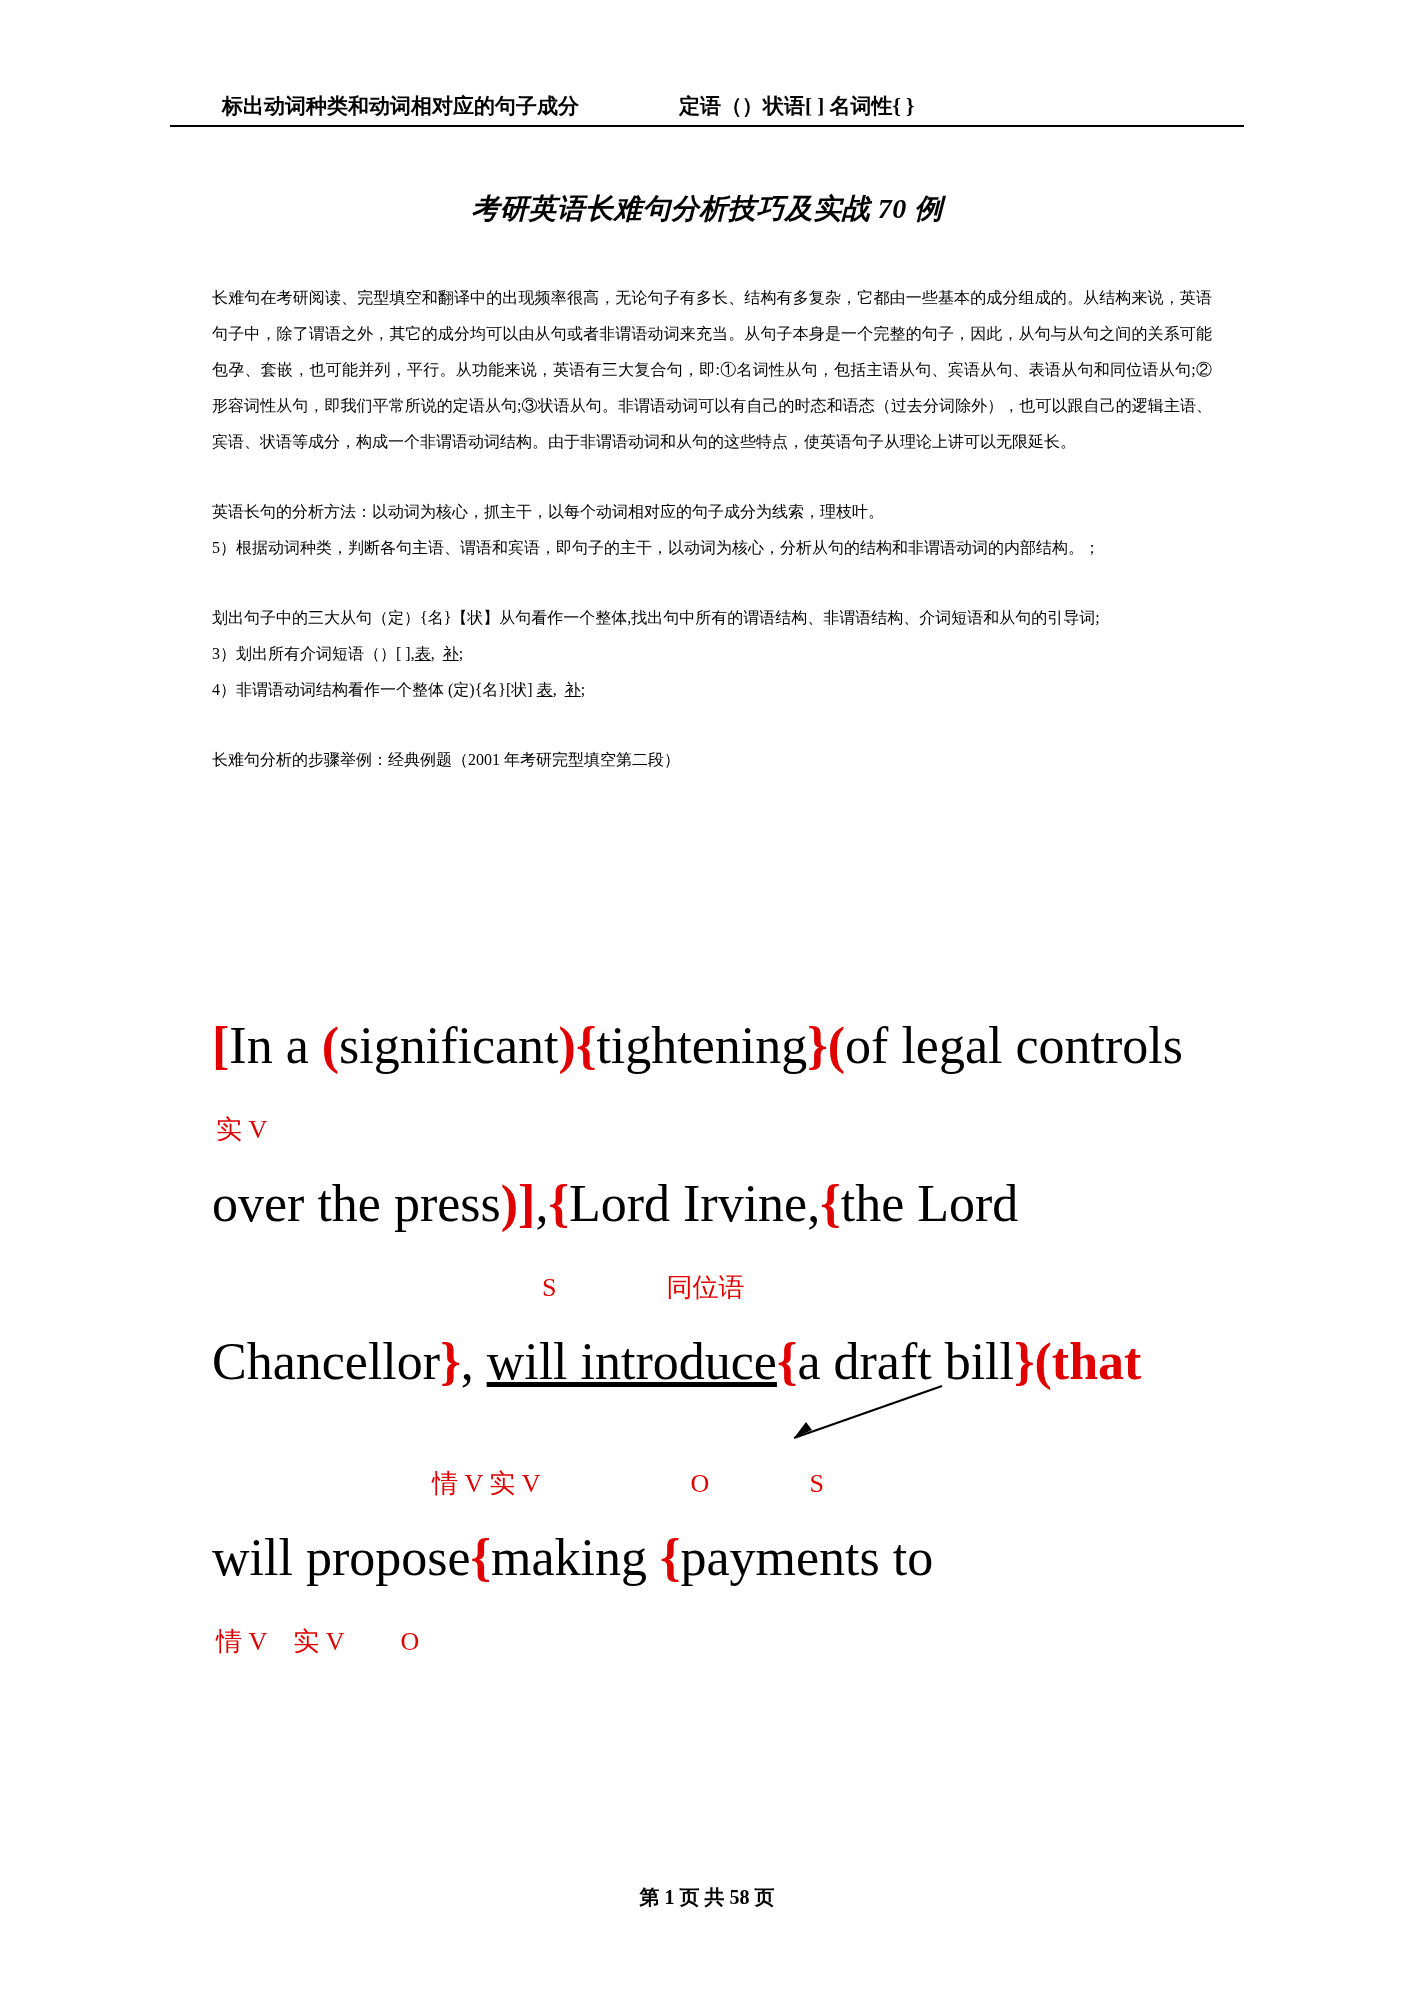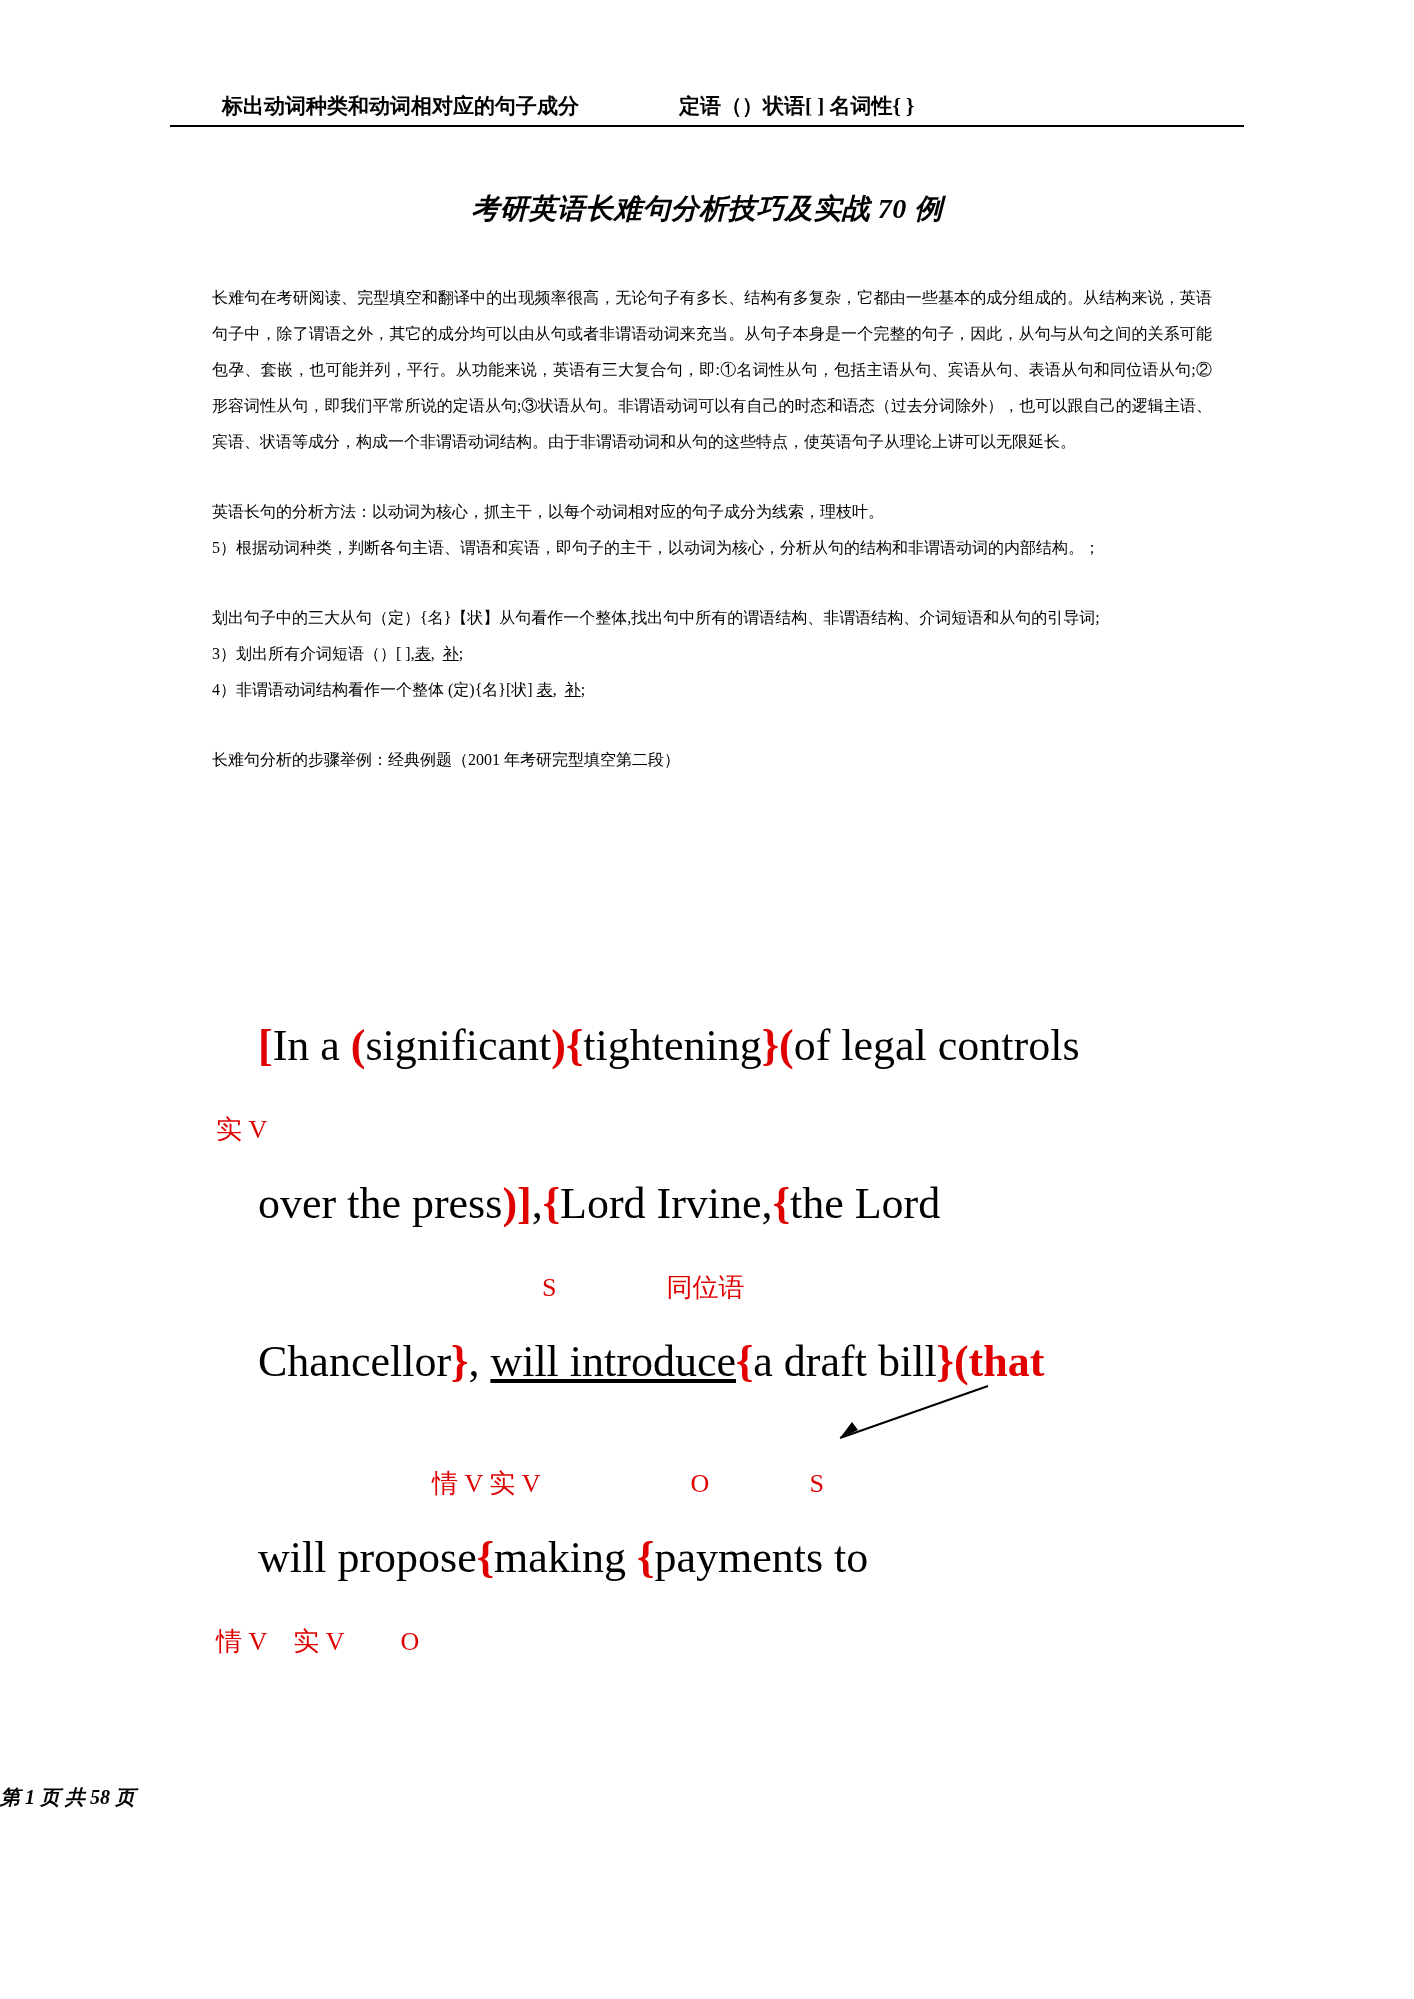--- a/index.html
+++ b/index.html
@@ -83,24 +83,23 @@
 
   
   .example {
     position: absolute;
     top: 1020px;
     left: 212px;
     width: 1010px;
   }
   .eng-line {
     font-family: "Liberation Serif", serif;
-    font-size: 44px;
+    font-size: 52px;
     line-height: 52px;
     white-space: nowrap;
-    margin-left: 46px;
   }
   .red { color: #e00000; }
   .bold { font-weight: bold; }
   .ul { text-decoration: underline; }
   .marks {
     font-family: Liberation Serif, serif;
     font-size: 26px;
     color: #e00000;
     line-height: 44px;
     white-space: pre;
@@ -110,27 +109,26 @@
 
   
   .arrow-wrap {
     position: absolute;
     pointer-events: none;
   }
 
   
   .footer {
     position: absolute;
-    top: 1784px;
+    top: 1884px;
     left: 0;
     width: 1414px;
-    text-align: left;
+    text-align: center;
     font-size: 20px;
     font-weight: bold;
-    font-style: italic;
   }
 </style>
 </head>
 <body>
 
 <div class="page">
 
   <div class="header">
     <span class="h-left">标出动词种类和动词相对应的句子成分</span>
     <span class="h-right">定语（）状语[ ] 名词性{ }</span>

